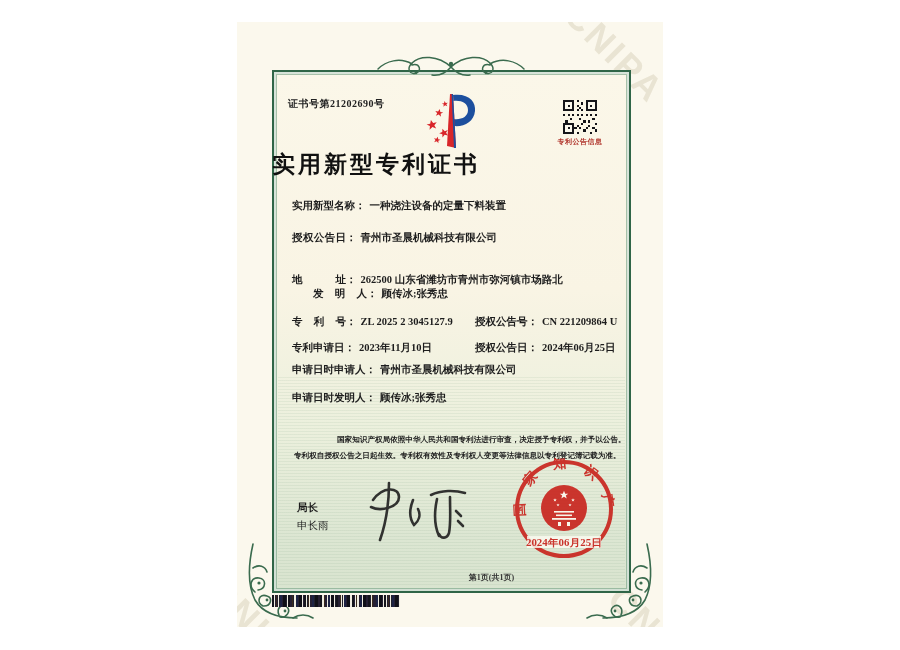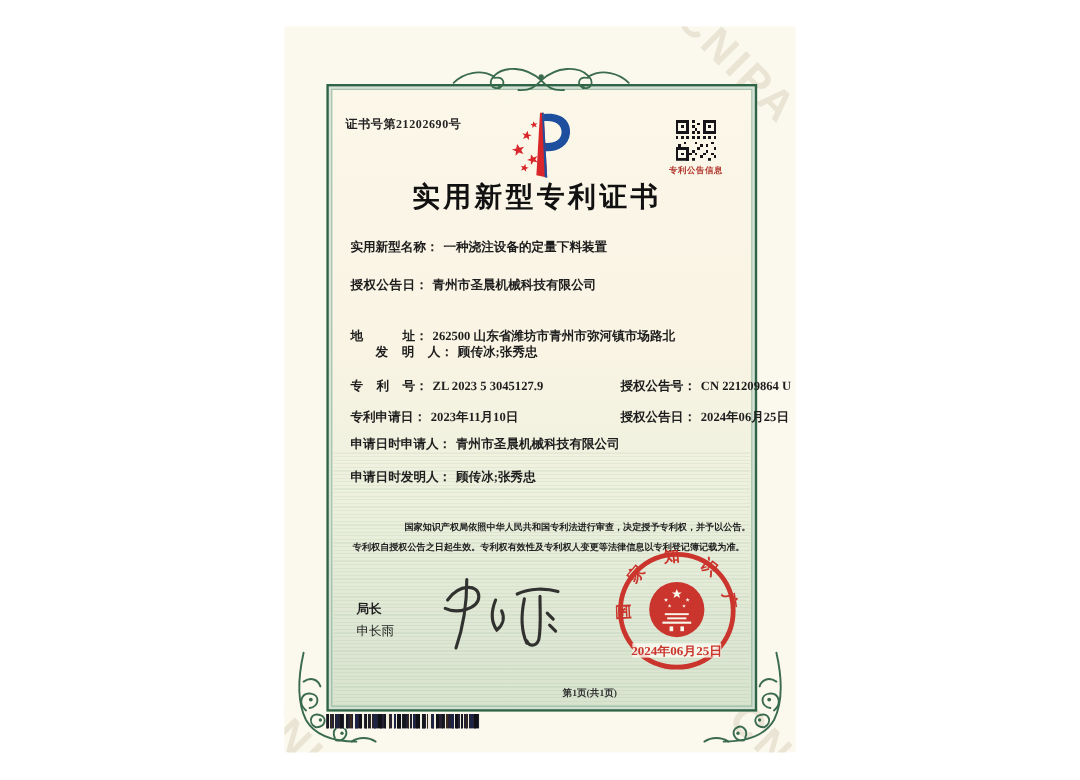--- a/index.html
+++ b/index.html
@@ -14,31 +14,31 @@
       transform:rotate(45deg);transform-origin:left top;white-space:nowrap;pointer-events:none;}
   
   .frame{position:absolute;left:35px;top:48px;width:359px;height:523px;box-sizing:border-box;
          border:2px solid #2f6547;
          background:linear-gradient(180deg,#fbf7e9 0%,#f9f4e4 42%,#ecf0dd 68%,#dce6d2 90%,#d9e4cf 100%);
          box-shadow:inset 0 0 0 2px rgba(255,255,255,0.55), inset 0 0 0 3px rgba(122,164,136,0.65);}
   .guilloche{position:absolute;left:4px;right:4px;bottom:4px;height:210px;
          background:repeating-linear-gradient(180deg,rgba(110,150,120,0.10) 0 1px,rgba(0,0,0,0) 1px 3px);}
   .certno{position:absolute;left:51px;top:75px;font-size:10px;font-weight:600;
           letter-spacing:0.5px;color:#222;}
-  .title{position:absolute;left:35px;width:351px;top:127px;text-align:center;
+  .title{position:absolute;left:35px;width:351px;top:127px;
          font-size:23px;font-weight:800;letter-spacing:3px;color:#111;}
   .qr{position:absolute;left:326px;top:78px;width:34px;height:34px;}
   .qrcap{position:absolute;left:308px;top:115px;width:70px;text-align:center;
          font-size:7px;font-weight:700;color:#b0342b;letter-spacing:0.5px;}
   .logo{position:absolute;left:186px;top:70px;width:56px;height:58px;}
   .fields{position:absolute;left:55px;top:0;width:320px;font-size:10.5px;color:#1d1d1d;}
   .frow{position:absolute;left:0;white-space:nowrap;font-weight:600;}
   .jl{display:inline-block;width:54px;text-align:justify;text-align-last:justify;}
   .colon{margin-right:4px;}
-  .col2{position:absolute;left:183px;top:0;white-space:nowrap;margin-left:42px;}
+  .col2{position:absolute;left:183px;top:0;white-space:nowrap;}
   .fval{font-weight:600;}
   .stmt{position:absolute;font-size:7.6px;font-weight:700;color:#222;white-space:nowrap;}
   .officer-title{position:absolute;left:60px;top:479px;font-size:10.5px;font-weight:700;color:#1d1d1d;}
   .officer-name{position:absolute;left:60px;top:497px;font-size:10.5px;font-weight:400;color:#1d1d1d;}
   .sig{position:absolute;left:124px;top:456px;width:110px;height:66px;}
   .seal{position:absolute;left:276px;top:436px;width:102px;height:102px;opacity:0.92;}
   .footer{position:absolute;left:35px;width:359px;top:550px;text-align:center;
           font-size:8px;font-weight:600;color:#333;margin-left:40px;}
   .barcode{position:absolute;left:35px;top:573px;width:128px;height:12px;
      background:
@@ -180,21 +180,21 @@
       <div class="frow" style="top:209px;">
         <span class="jl">授权公告日</span><span class="colon">：</span><span class="fval">青州市圣晨机械科技有限公司</span>
       </div>
       <div class="frow" style="top:251px;">
         <span class="jl">地址</span><span class="colon">：</span><span class="fval">262500 山东省潍坊市青州市弥河镇市场路北</span>
       </div>
       <div class="frow" style="top:265px;margin-left:21px;">
         <span class="jl">发明人</span><span class="colon">：</span><span class="fval">顾传冰;张秀忠</span>
       </div>
       <div class="frow" style="top:293px;width:320px;">
-        <span class="jl">专利号</span><span class="colon">：</span><span class="fval">ZL 2023 5 3045127.9</span>
+        <span class="jl">专利号</span><span class="colon">：</span><span class="fval">ZL 2025 2 3045127.9</span>
         <span class="col2"><span>授权公告号</span><span class="colon">：</span><span class="fval">CN 221209864 U</span></span>
       </div>
       <div class="frow" style="top:319px;width:320px;">
         <span>专利申请日</span><span class="colon">：</span><span class="fval">2023年11月10日</span>
         <span class="col2"><span>授权公告日</span><span class="colon">：</span><span class="fval">2024年06月25日</span></span>
       </div>
       <div class="frow" style="top:341px;">
         <span>申请日时申请人</span><span class="colon">：</span><span class="fval">青州市圣晨机械科技有限公司</span>
       </div>
       <div class="frow" style="top:369px;">

